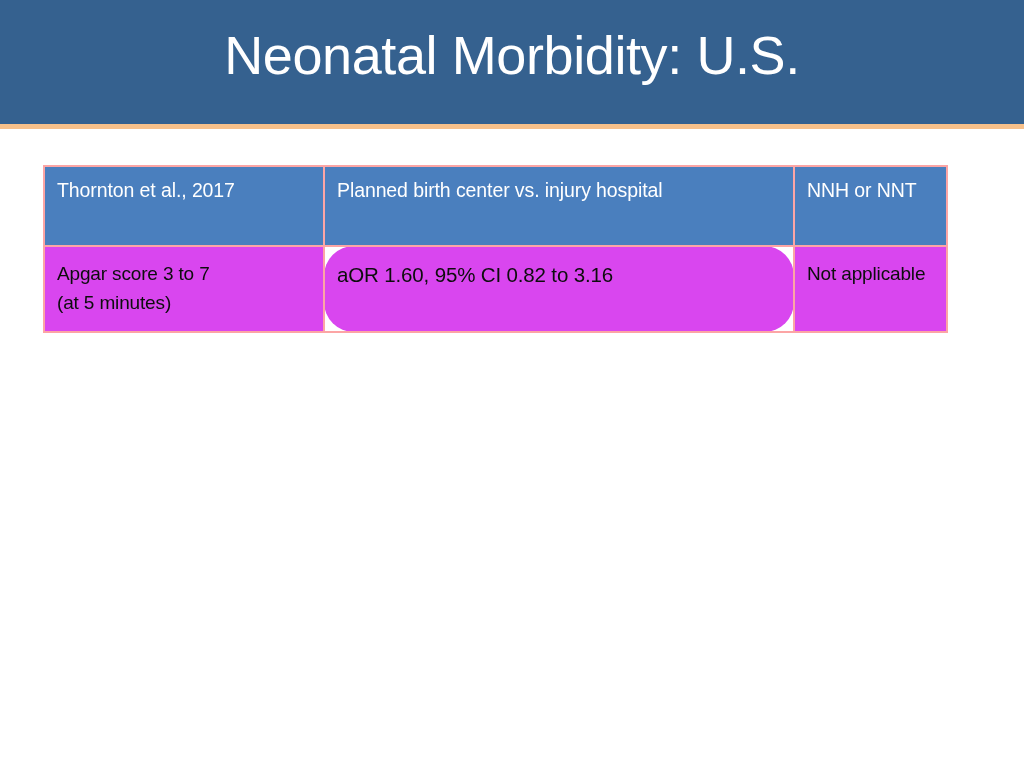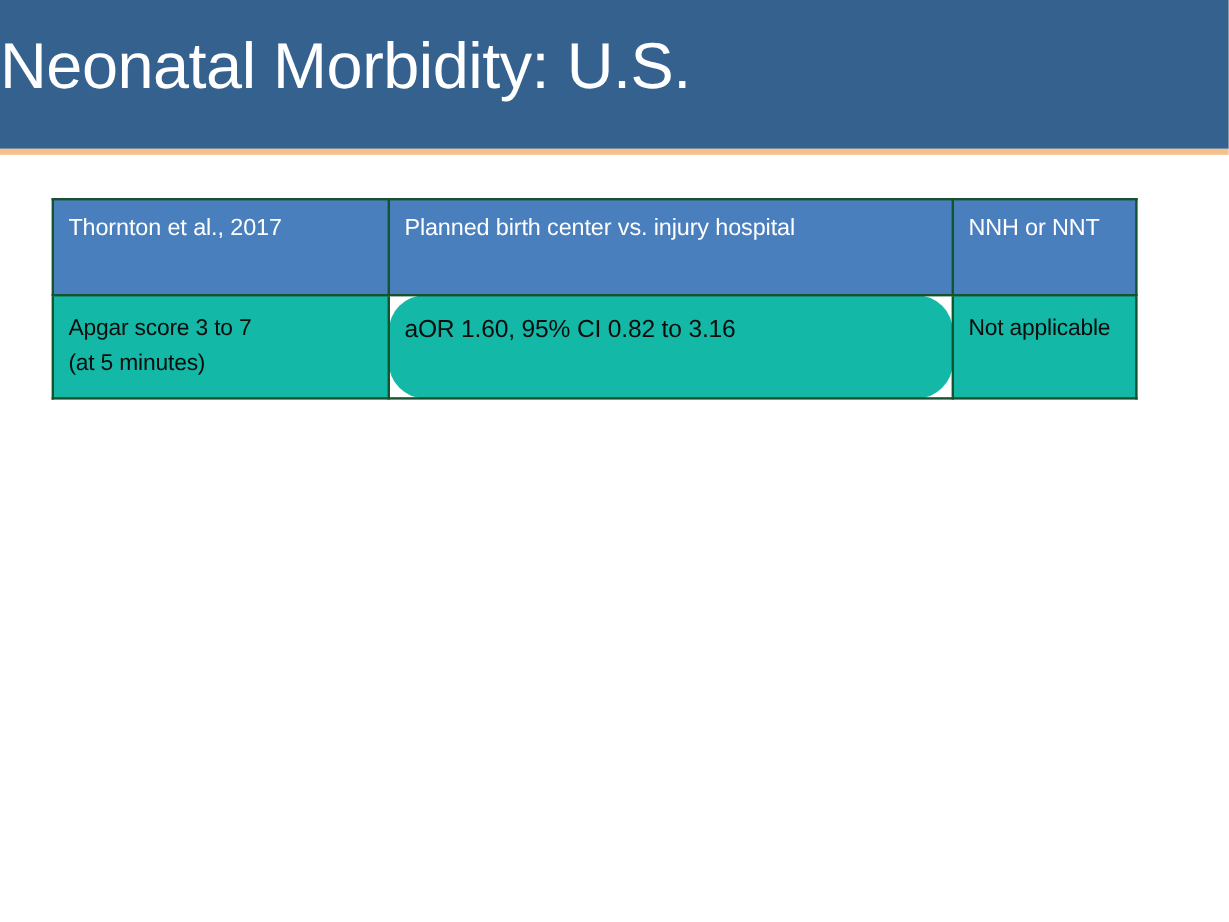--- a/index.html
+++ b/index.html
@@ -28,60 +28,60 @@
     position: absolute;
     left: 0; top: 124px;
     width: 1024px;
     height: 5px;
     background: #F7C08A;
   }
   #slide-title {
     position: absolute;
     left: 0; top: 27px;
     width: 1024px;
-    text-align: left;
+    text-align: center;
     color: #FFFFFF;
     font-size: 54px;
     font-weight: 400;
     letter-spacing: -0.4px;
     line-height: 1.05;
     font-family: "Liberation Sans", sans-serif;
   }
 
   
   #data-table {
     position: absolute;
     left: 43px;
     top: 165px;
     width: 903px;
     border-collapse: collapse;
     table-layout: fixed;
   }
   #data-table td, #data-table th {
     vertical-align: top;
     padding: 12px 10px 10px 12px;
-    border: 2px solid #14532d;
+    border: 2px solid #fca5a5;
     font-weight: 400;
     text-align: left;
   }
   .col-a { width: 280px; }
   .col-b { width: 470px; }
   .col-c { width: 153px; }
 
   thead th {
     background: #4A7FBE;
     color: #FFFFFF;
     font-size: 19.5px;
     font-weight: bold;
     height: 56px;
     padding-top: 14px;
     letter-spacing: -0.1px;
   }
 
-  tbody tr.shade-dark td { background: #14b8a6; }
+  tbody tr.shade-dark td { background: #d946ef; }
   tbody tr.shade-light td { background: #EDF0F7; }
 
   tbody td {
     color: #0D0D0D;
     font-size: 19.5px;
     line-height: 1.55;
     letter-spacing: -0.15px;
   }
   td.measure  { font-size: 19px; }
   td.estimate { font-size: 20.5px; padding-left: 14px; border-radius: 30px; }

